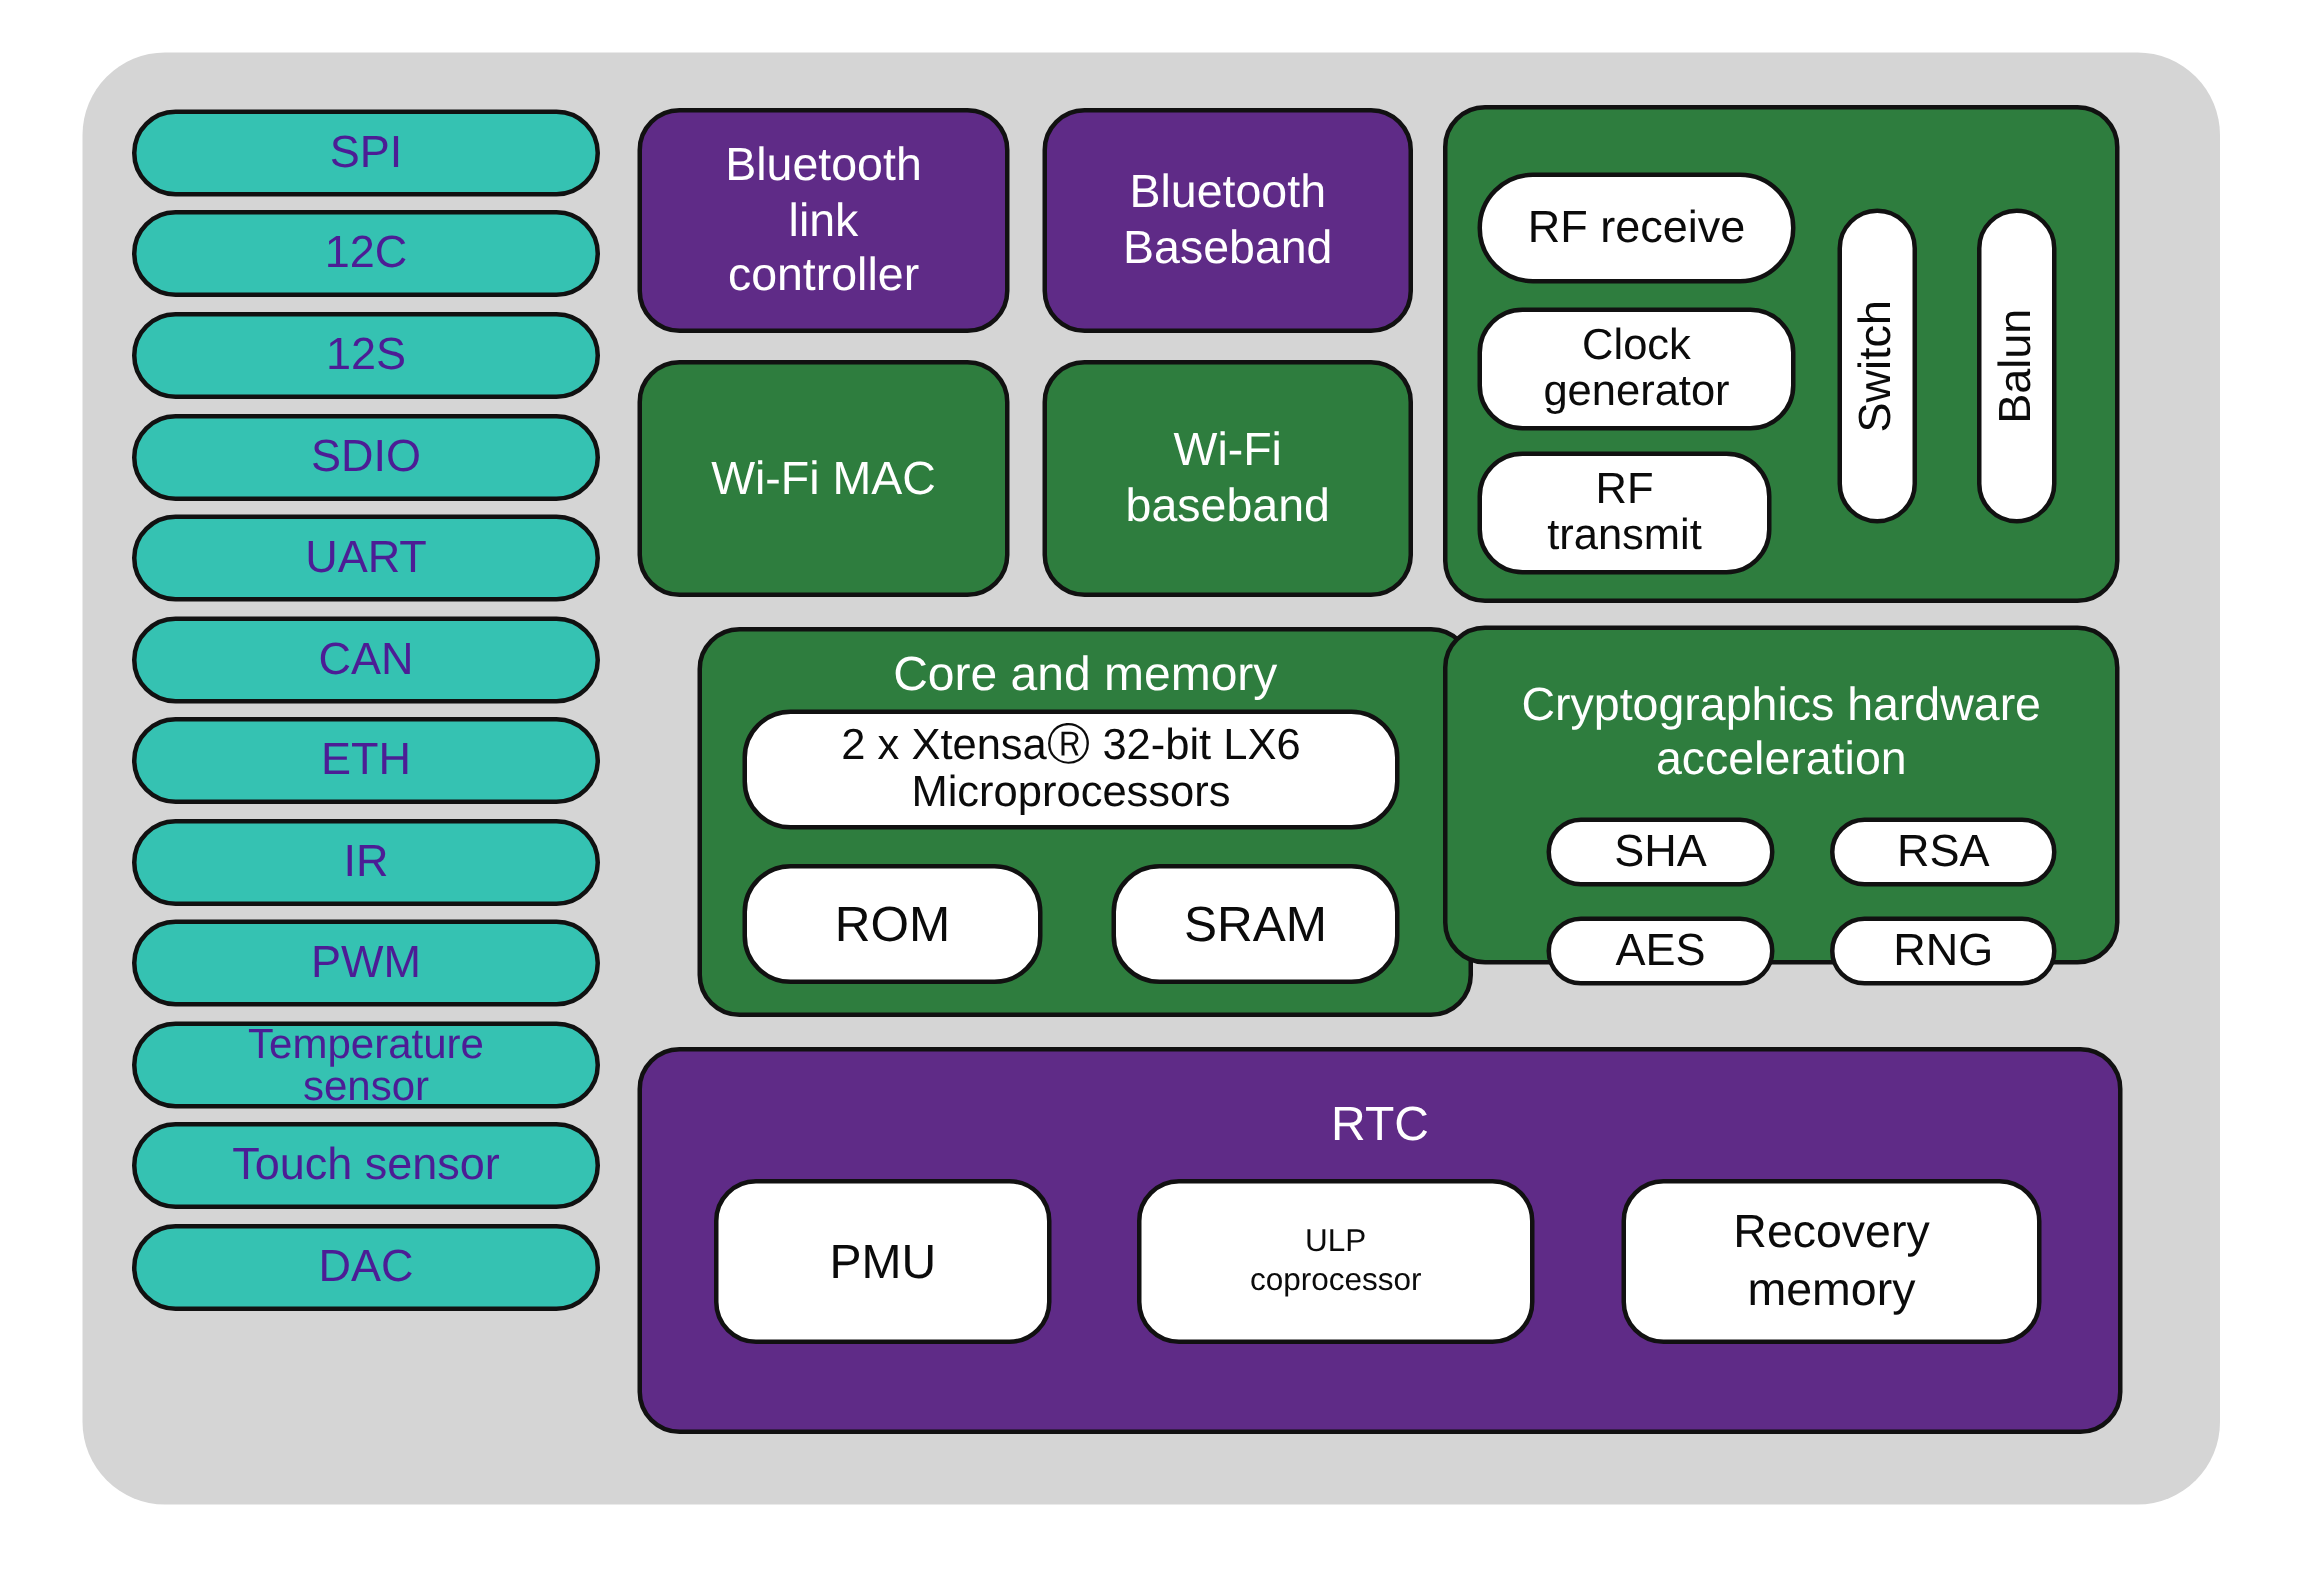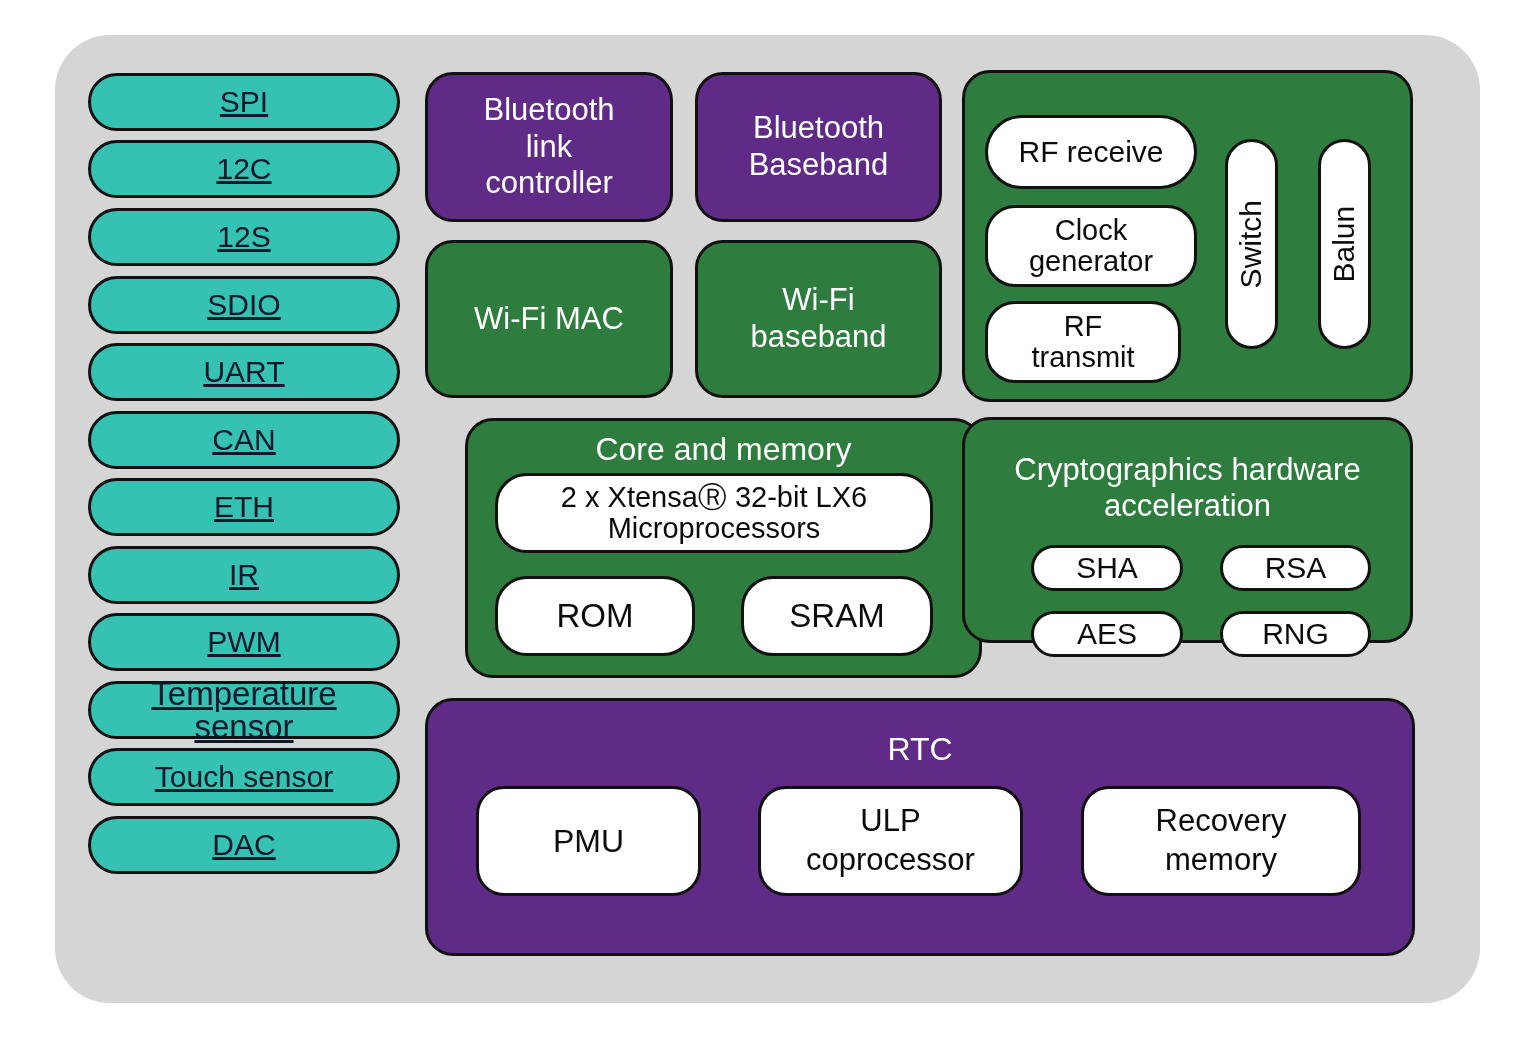--- a/index.html
+++ b/index.html
@@ -13,23 +13,23 @@
   }
   .panel{
     position:absolute; left:55px; top:35px; width:1425px; height:968px;
     background:var(--panel); border-radius:55px;
   }
   .abs{position:absolute; box-sizing:border-box;}
   .center{display:flex; align-items:center; justify-content:center; text-align:center;}
   .pre{white-space:pre-line;}
   .tealpill{
     background:var(--teal); border:3px solid var(--border); border-radius:29px;
-    color:#0f172a; font-size:30px; line-height:1.0;text-decoration:underline;
+    color:#4c1d95; font-size:30px; line-height:1.0;
   }
-  .tealpill.small{font-size:33px;}
+  .tealpill.small{font-size:28px;}
   .bigblock{border:3px solid var(--border); border-radius:28px; color:#ffffff;}
   .bigblock.purple{background:var(--purple);}
   .bigblock.green{background:var(--green);}
   .blocklabel{font-size:31px; line-height:1.18; color:#ffffff;}
   .whitepill{
     background:var(--pill); border:3px solid var(--border);
     color:#0b0b0b; font-size:30px; line-height:1.08;
   }
   .vpill{border-radius:27px;}
   .vpill span{transform:rotate(-90deg); white-space:nowrap; font-size:30px; color:#0b0b0b;}
@@ -103,18 +103,18 @@
 acceleration</div>
     <div class="abs center whitepill" style="left:66px;  top:125px; width:152px; height:46px; border-radius:23px;">SHA</div>
     <div class="abs center whitepill" style="left:255px; top:125px; width:151px; height:46px; border-radius:23px;">RSA</div>
     <div class="abs center whitepill" style="left:66px;  top:191px; width:152px; height:46px; border-radius:23px;">AES</div>
     <div class="abs center whitepill" style="left:255px; top:191px; width:151px; height:46px; border-radius:23px;">RNG</div>
   </div>
 
   <div class="abs bigblock purple" style="left:425px; top:698px; width:990px; height:258px;">
     <div class="btitle" style="top:30px;">RTC</div>
     <div class="abs center pre whitepill" style="left:48px; top:85px; width:225px; height:110px; border-radius:28px; font-size:32px;">PMU</div>
-    <div class="abs center pre whitepill" style="left:330px; top:85px; width:265px; height:110px; border-radius:28px; font-size:31px; line-height:1.25;">ULP
+    <div class="abs center pre whitepill" style="left:330px; top:85px; width:265px; height:110px; border-radius:28px; font-size:21px; line-height:1.25;">ULP
 coprocessor</div>
     <div class="abs center pre whitepill" style="left:653px; top:85px; width:280px; height:110px; border-radius:28px; font-size:31px; line-height:1.25;">Recovery
 memory</div>
   </div>
 </div>
 
 </body></html>

